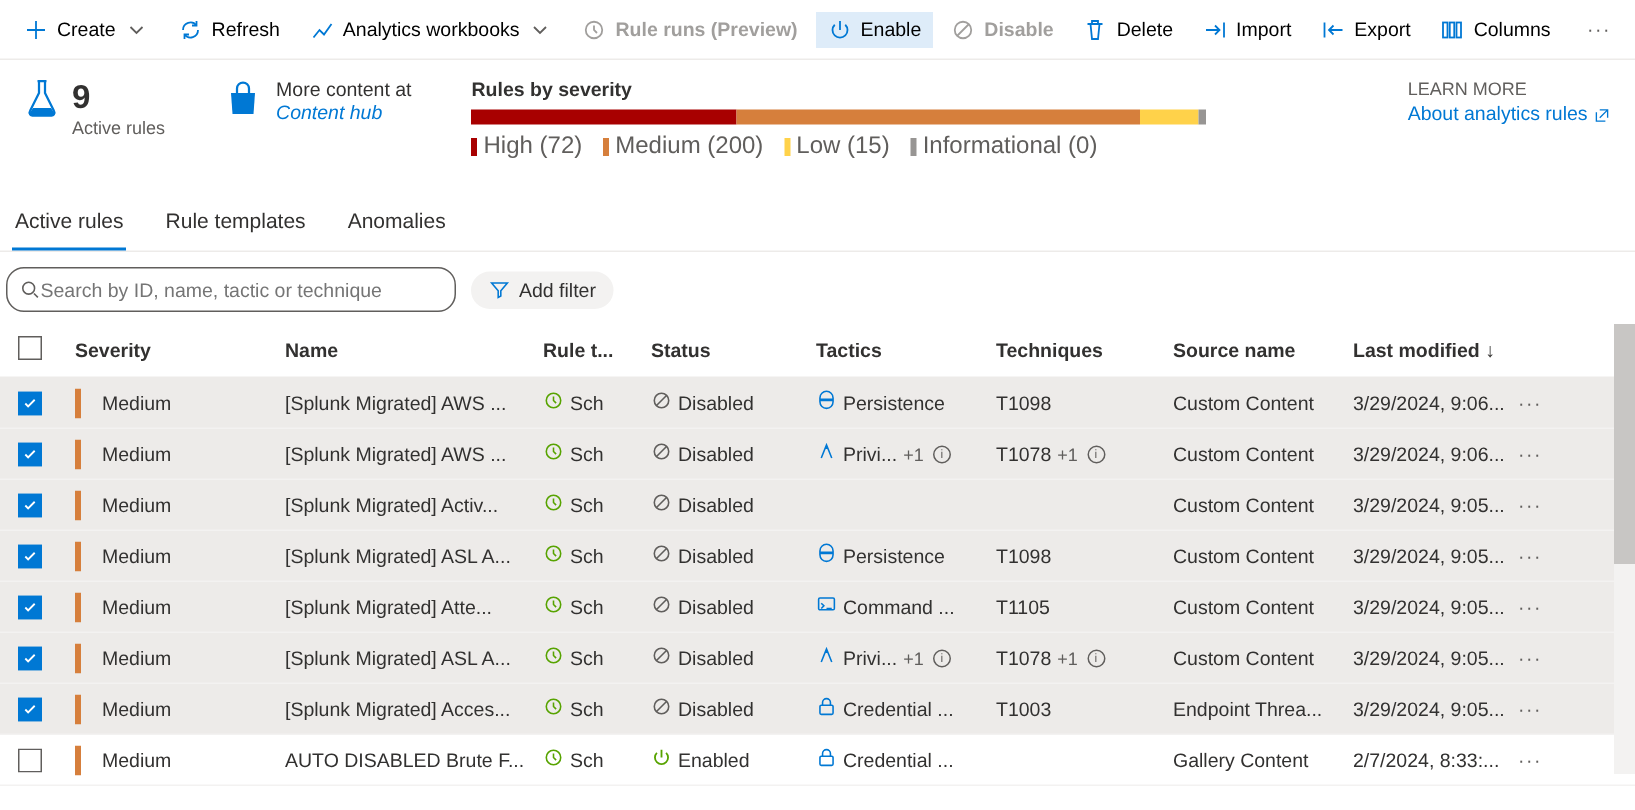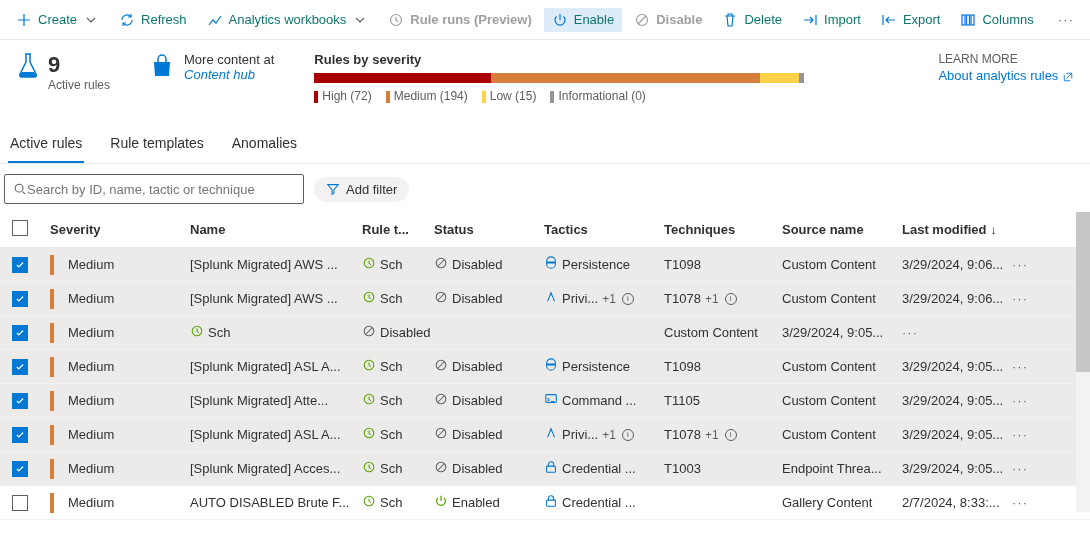--- a/index.html
+++ b/index.html
@@ -1,45 +1,45 @@
 <!DOCTYPE html>
 <html><head>
 <meta charset="utf-8">
 <style>
 * { margin: 0; padding: 0; box-sizing: border-box; }
 body { font-family: "Segoe UI", -apple-system, sans-serif; font-size: 13px; color: #323130; background: #fff; width: 1090px; height: 540px; overflow: hidden; }
 .toolbar { display: flex; align-items: center; height: 40px; padding: 0 8px; gap: 4px; border-bottom: 1px solid #edebe9; }
-.tb-btn { display: flex; align-items: center; gap: 6px; padding: 4px 8px; border: none; background: none; font-size: 13px; color: #0f766e; cursor: pointer; white-space: nowrap; }
+.tb-btn { display: flex; align-items: center; gap: 6px; padding: 4px 8px; border: none; background: none; font-size: 13px; color: #000000; cursor: pointer; white-space: nowrap; }
 .tb-btn.highlight { background: #deecf9; }
 .tb-btn.disabled { color: #a19f9d; font-weight: bold; }
 .tb-icon { width: 16px; height: 16px; display: inline-flex; align-items: center; justify-content: center; }
 .tb-more { margin-left: auto; padding: 4px 8px; cursor: pointer; letter-spacing: 1px; color: #605e5c; }
 
 .summary { display: flex; align-items: flex-start; padding: 12px 16px 16px 16px; gap: 40px; }
 .active-count { display: flex; align-items: flex-start; gap: 8px; }
 .flask { width: 24px; height: 28px; }
 .count-num { font-size: 22px; font-weight: 600; }
 .count-label { font-size: 12px; color: #605e5c; }
 .content-hub { display: flex; align-items: flex-start; gap: 10px; }
 .bag { width: 24px; height: 28px; }
 .hub-link { color: #0078d4; text-decoration: none; font-size: 13px; font-style: italic; }
 .severity-block { flex: 1; }
 .sev-title { font-size: 13px; font-weight: 600; margin-bottom: 6px; }
 .sev-bar { display: flex; height: 10px; width: 490px; margin-bottom: 6px; }
-.sev-legend { display: flex; gap: 14px; font-size: 12px; color: #605e5c; }
+.sev-legend { display: flex; gap: 14px; font-size: 16px; color: #605e5c; }
 .sev-legend span.sw { display: inline-block; width: 4px; height: 12px; margin-right: 4px; vertical-align: middle; }
 .learn-more { display: flex; flex-direction: column; align-items: flex-start; gap: 2px; font-size: 13px; }
 .learn-more a { color: #0078d4; text-decoration: none; }
 
 .tabs { display: flex; gap: 24px; padding: 0 8px; border-bottom: 1px solid #edebe9; margin-top: 6px; }
 .tab { padding: 10px 2px; cursor: pointer; font-size: 14px; color: #323130; border-bottom: 2px solid transparent; }
 .tab.active { border-bottom: 2px solid #0078d4; color: #323130; font-weight: 400; }
 
 .filter-row { display: flex; align-items: center; gap: 10px; padding: 10px 4px 8px 4px; }
-.search { display: flex; align-items: center; border: 1px solid #605e5c; border-radius: 2px; width: 300px; height: 30px; padding: 0 8px; }
+.search { display: flex; align-items: center; border: 1px solid #605e5c; border-radius: 12px; width: 300px; height: 30px; padding: 0 8px; }
 .search input { border: none; outline: none; flex: 1; font-size: 13px; }
 .add-filter { display: flex; align-items: center; gap: 6px; background: #f3f2f1; border: none; border-radius: 14px; padding: 5px 12px; font-size: 13px; color: #323130; cursor: pointer; }
 
 .table-wrap { position: relative; }
 .scrollbar-track { position: absolute; right: 0; top: 0; width: 14px; height: 300px; background: #f3f2f1; }
 .scrollbar-thumb { position: absolute; right: 0; top: 0; width: 14px; height: 160px; background: #c8c6c4; }
 .thead, .trow { display: grid; grid-template-columns: 46px 140px 172px 72px 110px 120px 118px 120px 110px 30px; align-items: center; padding-right: 4px; }
 .thead { height: 36px; font-weight: 600; color: #323130; border-bottom: 1px solid #edebe9; }
 .thead > div { padding: 0 4px; white-space: nowrap; overflow: hidden; text-overflow: ellipsis; }
 .trow { height: 34px; border-bottom: 1px solid #f3f2f1; }
@@ -179,21 +179,21 @@
   <div class="severity-block">
     <div class="sev-title">Rules by severity</div>
     <div class="sev-bar">
       <div style="width:36%;background:#a80000"></div>
       <div style="width:55%;background:#d67f3c"></div>
       <div style="width:8%;background:#ffd24a"></div>
       <div style="width:1%;background:#979593"></div>
     </div>
     <div class="sev-legend">
       <span><span class="sw" style="background:#a80000"></span><span>High (72)</span></span>
-      <span><span class="sw" style="background:#d67f3c"></span><span>Medium (194)</span></span>
+      <span><span class="sw" style="background:#d67f3c"></span><span>Medium (200)</span></span>
       <span><span class="sw" style="background:#ffd24a"></span><span>Low (15)</span></span>
       <span><span class="sw" style="background:#979593"></span><span>Informational (0)</span></span>
     </div>
   </div>
   <div class="learn-more">
     <div style="font-size:12px;color:#605e5c">LEARN MORE</div>
     <a href="#"><span>About analytics rules</span> <svg width="12" height="12" viewBox="0 0 16 16" style="vertical-align:middle">
           <path d="M6 3h7v7M13 3L6 10M11 13H3V5" stroke="#0078d4" stroke-width="1.2" fill="none"></path>
         </svg></a>
   </div>
@@ -289,20 +289,21 @@
       </div>
       <div class="trow sel">
         <div class="cell">
           <span class="chk checked">
             <svg viewBox="0 0 16 16">
               <path d="M3 8l3 3 7-7" stroke="#fff" stroke-width="2" fill="none"></path>
             </svg>
           </span>
         </div>
         <div class="cell"><span class="sev-pill" style="background:#d67f3c"></span>Medium</div>
+        <div class="cell">[Splunk Migrated] Activ...</div>
         <div class="cell"><span><svg width="14" height="14" viewBox="0 0 16 16">
               <circle cx="8" cy="8" r="5.5" stroke="#57a300" stroke-width="1.2" fill="none"></circle>
               <path d="M8 5v3l2 2" stroke="#57a300" stroke-width="1.2" fill="none"></path>
             </svg></span> Sch</div>
         <div class="cell"><span><svg width="14" height="14" viewBox="0 0 16 16">
               <circle cx="8" cy="8" r="5.5" stroke="#605e5c" stroke-width="1.2" fill="none"></circle>
               <path d="M4 12l8-8" stroke="#605e5c" stroke-width="1.2"></path>
             </svg></span> Disabled</div>
         <div class="cell"></div>
         <div class="cell"></div>

